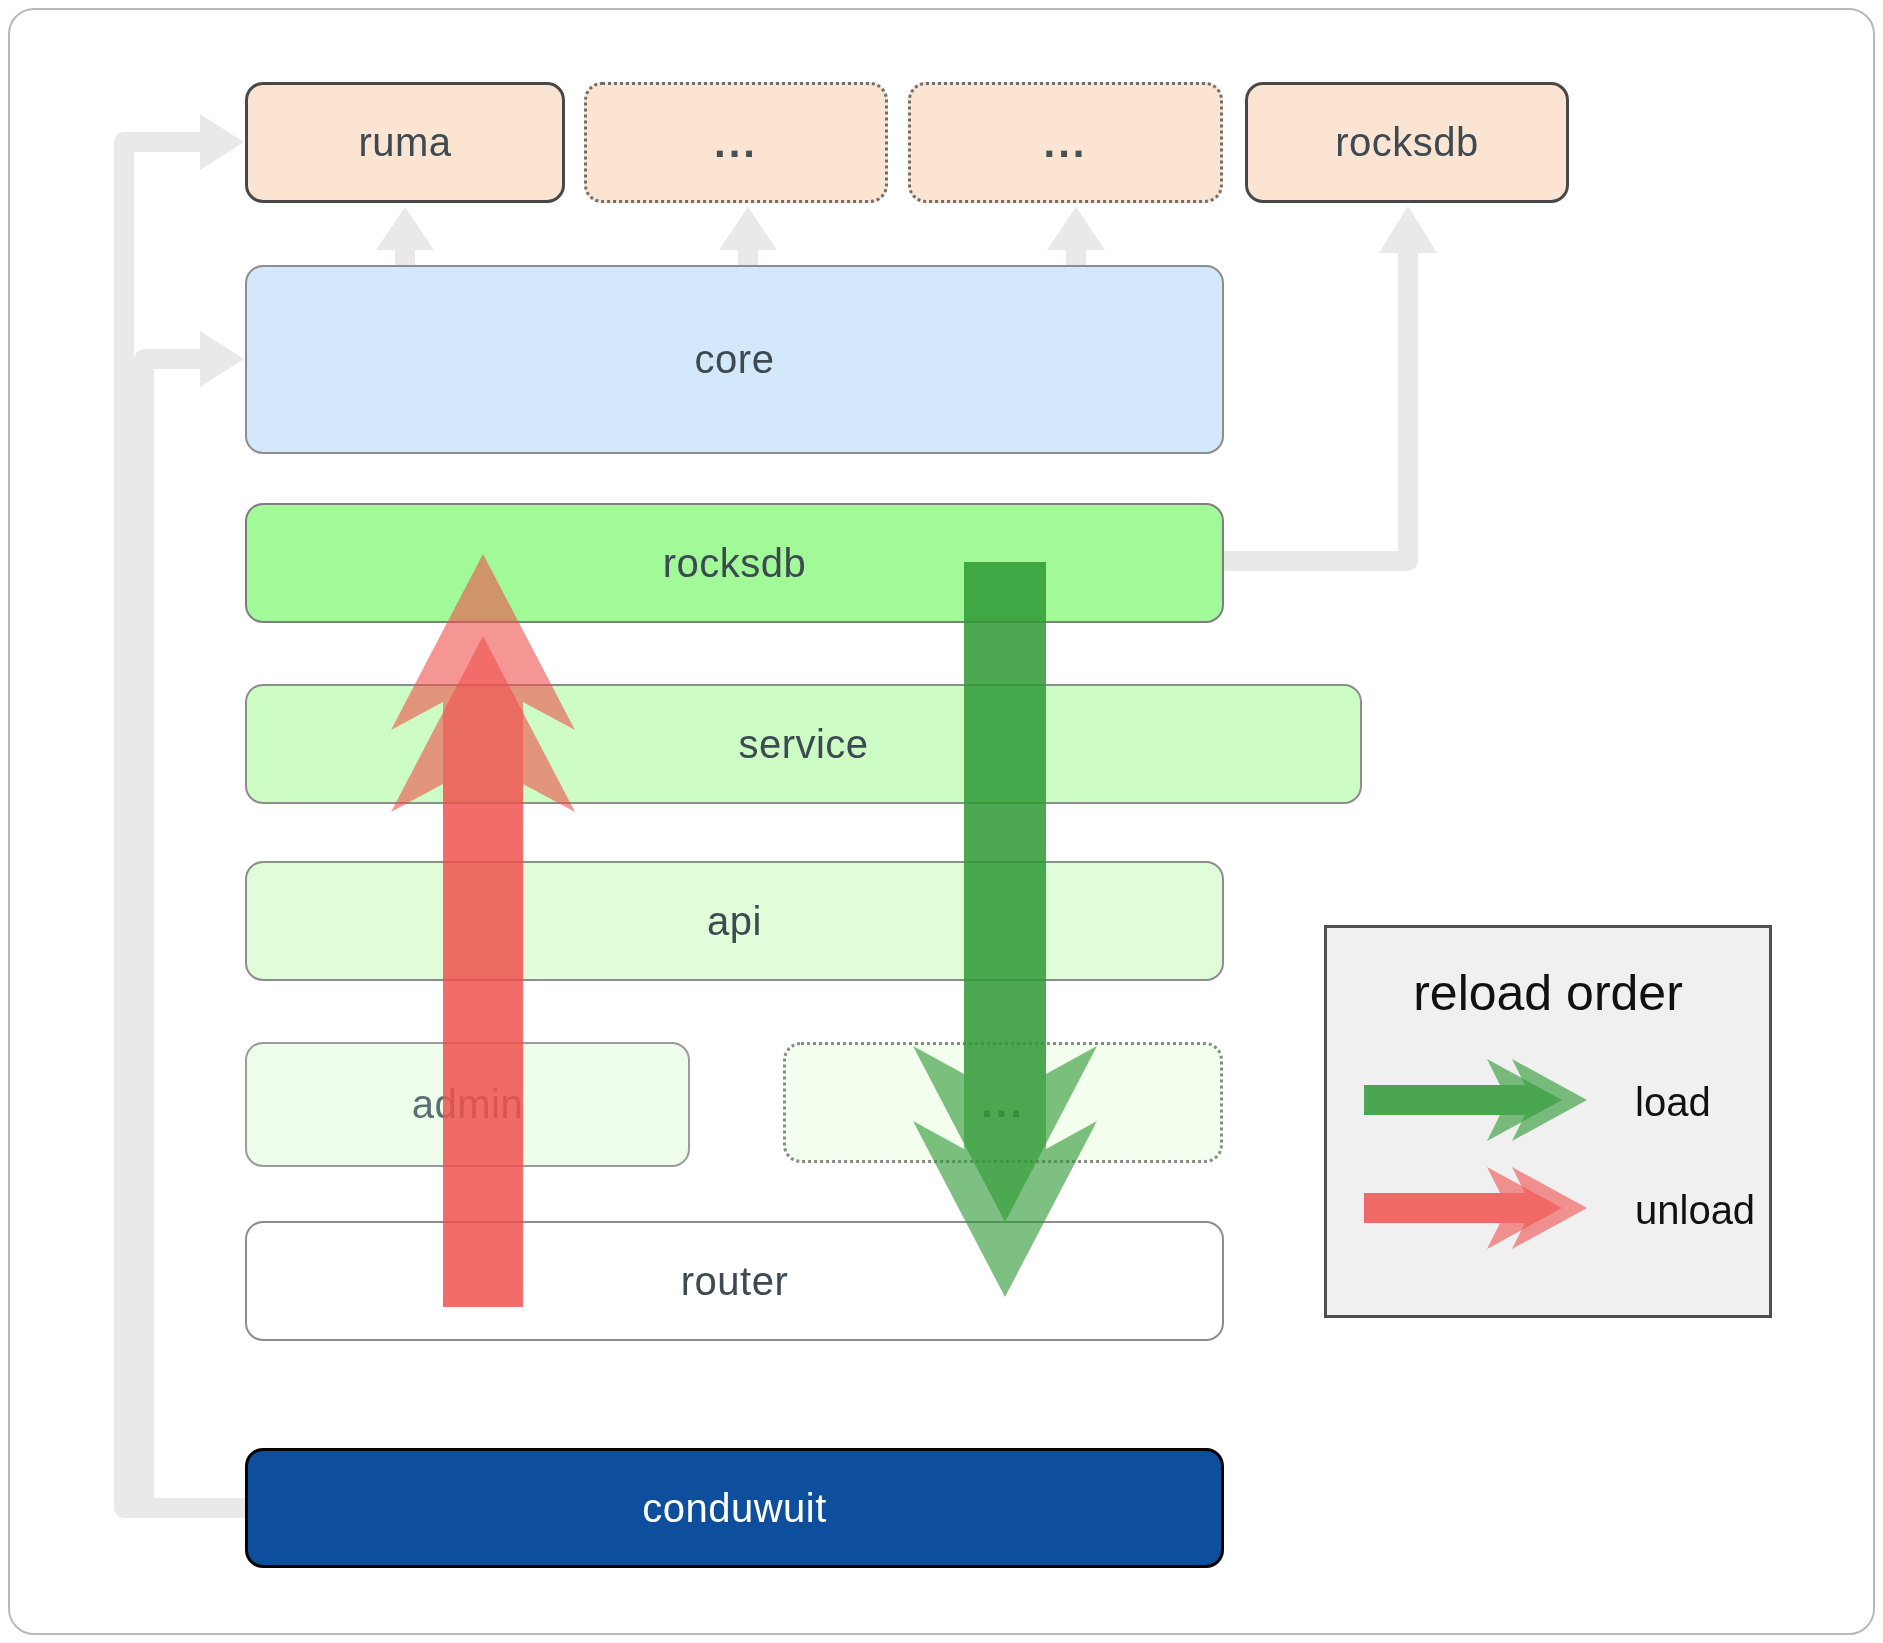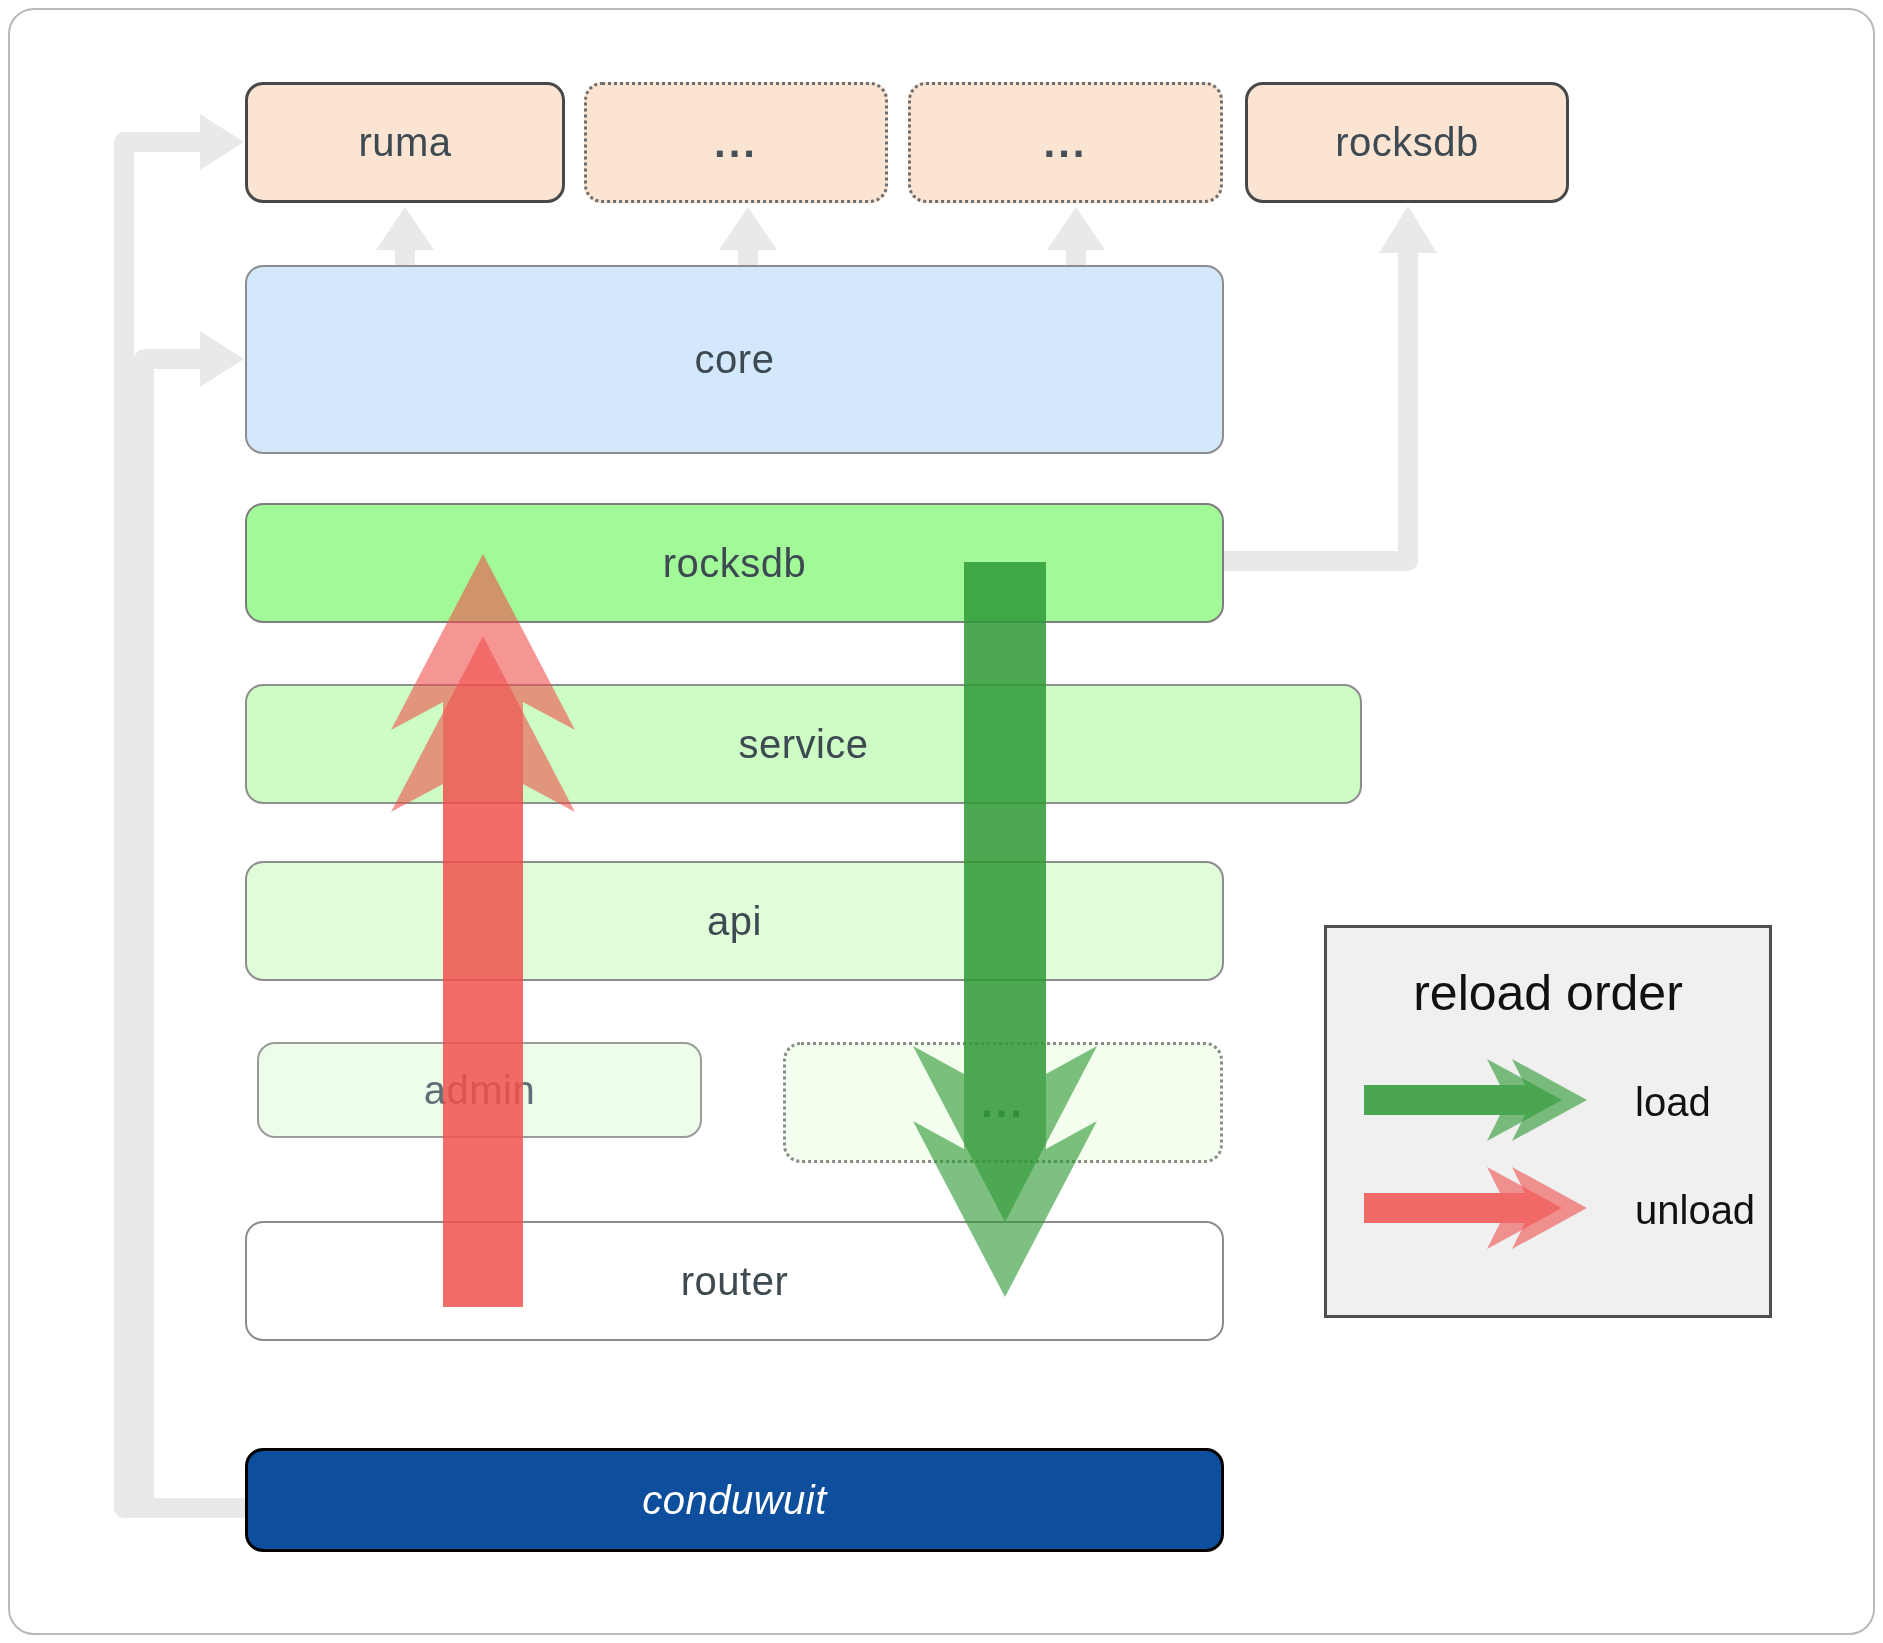--- a/index.html
+++ b/index.html
@@ -79,32 +79,32 @@
   </div>
 
   <div class="box gray-border" id="box-service" style="left:245px;top:684px;width:1117px;height:120px;">
     <span class="lbl">service</span>
   </div>
 
   <div class="box gray-border" id="box-api" style="left:245px;top:861px;width:979px;height:120px;">
     <span class="lbl">api</span>
   </div>
 
-  <div class="box gray-border" id="box-admin" style="left:257px;top:1042px;width:445px;height:96px;">
+  <div class="box gray-border" id="box-admin" style="left:245px;top:1042px;width:445px;height:125px;">
     <span class="lbl">admin</span>
   </div>
   <div class="box dotted-border" id="box-dots-admin" style="left:783px;top:1042px;width:440px;height:121px;">
     <span class="dots">...</span>
   </div>
 
   <div class="box gray-border" id="box-router" style="left:245px;top:1221px;width:979px;height:120px;">
     <span class="lbl">router</span>
   </div>
 
-  <div class="box" id="box-conduwuit" style="left:245px;top:1448px;width:979px;height:104px;font-style:italic;">
+  <div class="box" id="box-conduwuit" style="left:245px;top:1448px;width:979px;height:120px;">
     <span class="lbl">conduwuit</span>
   </div>
 
   <div id="legend">
     <div class="legend-title">reload order</div>
     <div class="legend-label" id="legend-load-label">load</div>
     <div class="legend-label" id="legend-unload-label">unload</div>
   </div>
 
   <svg id="arrow-layer" class="layer">

